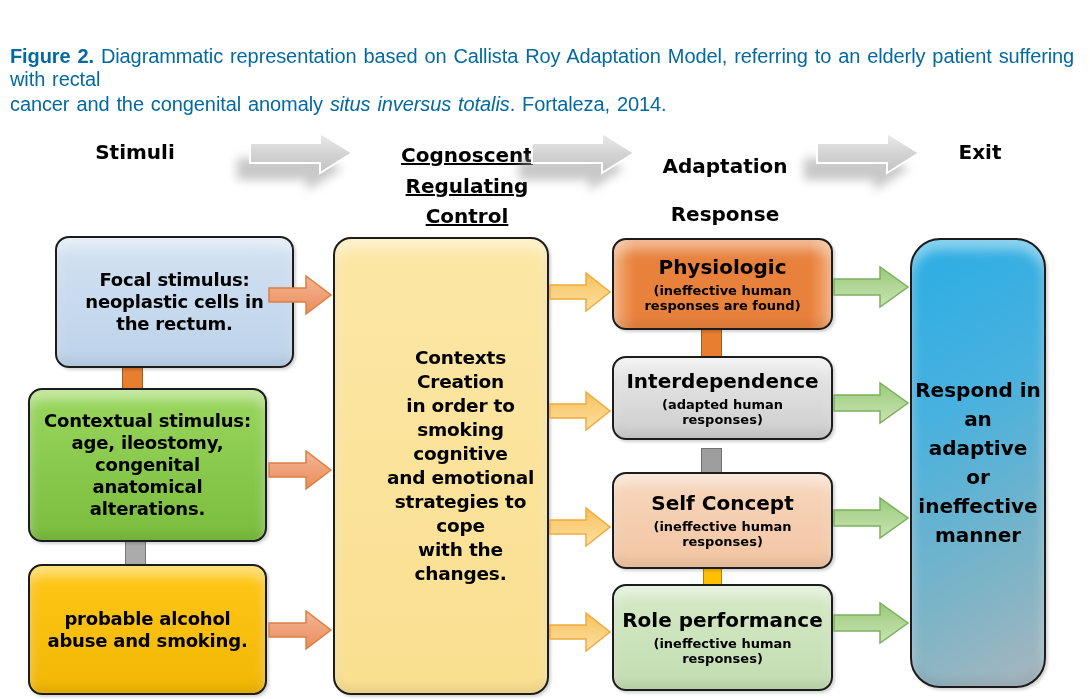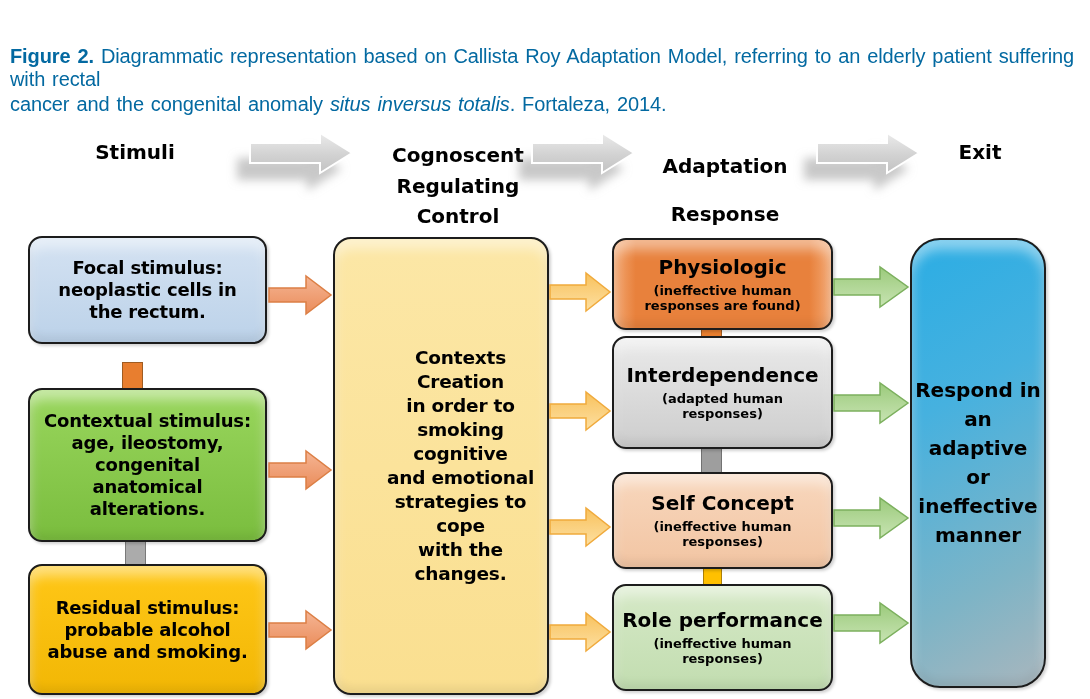--- a/index.html
+++ b/index.html
@@ -8,42 +8,42 @@
 
   
   .caption-line{position:absolute;left:10px;width:1075px;color:#0369a1;
         font-family:"Liberation Sans",sans-serif;font-size:20px;word-spacing:1.5px;letter-spacing:-0.1px;}
   .cap1{top:45px;} .cap2{top:93px;}
   .caption-line b{font-weight:bold;} .caption-line i{font-style:italic;}
 
   
   .hdr{position:absolute;font-weight:bold;font-size:20px;color:#000;text-align:center;}
   .hdr-stimuli{left:70px;top:140px;width:130px;line-height:24px;}
-  .hdr-control{left:376px;top:140px;width:164px;line-height:30.5px;}
+  .hdr-control{left:385px;top:140px;width:164px;line-height:30.5px;text-decoration:underline;}
   .hdr-adaptation{left:648px;top:143px;width:154px;line-height:47.5px;}
   .hdr-exit{left:928px;top:140px;width:104px;line-height:24px;}
 
   
   .box{position:absolute;box-sizing:border-box;border:2px solid #1c1c1c;border-radius:14px;
        display:flex;flex-direction:column;align-items:center;justify-content:center;
        text-align:center;font-weight:bold;color:#000;
        box-shadow:2px 2px 3px rgba(0,0,0,0.18), inset 0 10px 12px rgba(255,255,255,0.45), inset 0 -6px 8px rgba(0,0,0,0.07);}
   .stim{left:28px;width:239px;font-size:18px;line-height:22px;letter-spacing:-0.2px;}
-  .box-focal{top:236px;height:108px;background:linear-gradient(180deg,#d4e2f2 0%,#bcd2e9 100%);}
+  .box-focal{top:236px;height:132px;background:linear-gradient(180deg,#d4e2f2 0%,#bcd2e9 100%);margin-left:27px;}
   .box-contextual{top:388px;height:154px;background:linear-gradient(180deg,#99d65d 0%,#7abd3e 100%);}
   .box-residual{top:564px;height:131px;background:linear-gradient(180deg,#ffc717 0%,#f2b705 100%);}
 
   .box-control{left:333px;top:237px;width:216px;height:458px;border-radius:18px;
        background:linear-gradient(180deg,#fce7a6 0%,#fadf90 100%);font-size:18.5px;line-height:24px;letter-spacing:-0.2px;padding-left:39px;}
 
   .resp{left:612px;width:221px;justify-content:center;}
   .resp .resp-title{font-size:20px;line-height:22px;}
   .resp .resp-sub{font-size:13px;line-height:15px;margin-top:5px;}
   .box-physiologic{top:238px;height:92px;background:linear-gradient(90deg,#f3a873 0%,#e8813c 10%,#e8813c 90%,#f3a873 100%);}
-  .box-interdependence{top:336px;height:113px;background:linear-gradient(180deg,#eaeaea 0%,#cdcdcd 100%);}
+  .box-interdependence{top:356px;height:84px;background:linear-gradient(180deg,#eaeaea 0%,#cdcdcd 100%);}
   .box-selfconcept{top:472px;height:97px;background:linear-gradient(180deg,#f8d7bd 0%,#f2c5a3 100%);}
   .box-roleperformance{top:584px;height:107px;background:linear-gradient(180deg,#d6e9c7 0%,#c2ddb0 100%);}
 
   .box-exit{left:910px;top:238px;width:136px;height:450px;border-radius:30px;
        font-size:20px;line-height:29px;
        background:linear-gradient(150deg,#2bade4 0%,#46b1df 35%,#7eb4c6 75%,#a9b6bd 100%);}
 
   
   .connector{position:absolute;box-sizing:border-box;border:1px solid rgba(70,50,20,0.45);}
   .conn-or1{left:122px;top:362px;width:21px;height:30px;background:#e87e2f;}
@@ -123,21 +123,20 @@
     <div>the rectum.</div>
   </div>
   <div class="box stim box-contextual">
     <div>Contextual stimulus:</div>
     <div>age, ileostomy,</div>
     <div>congenital</div>
     <div>anatomical</div>
     <div>alterations.</div>
   </div>
   <div class="box stim box-residual">
-    <div>Residual stimulus:</div>
     <div>probable alcohol</div>
     <div>abuse and smoking.</div>
   </div>
 
   <div class="box box-control">
     <div>Contexts Creation</div>
     <div>in order to</div>
     <div>smoking cognitive</div>
     <div>and emotional</div>
     <div>strategies to cope</div>

